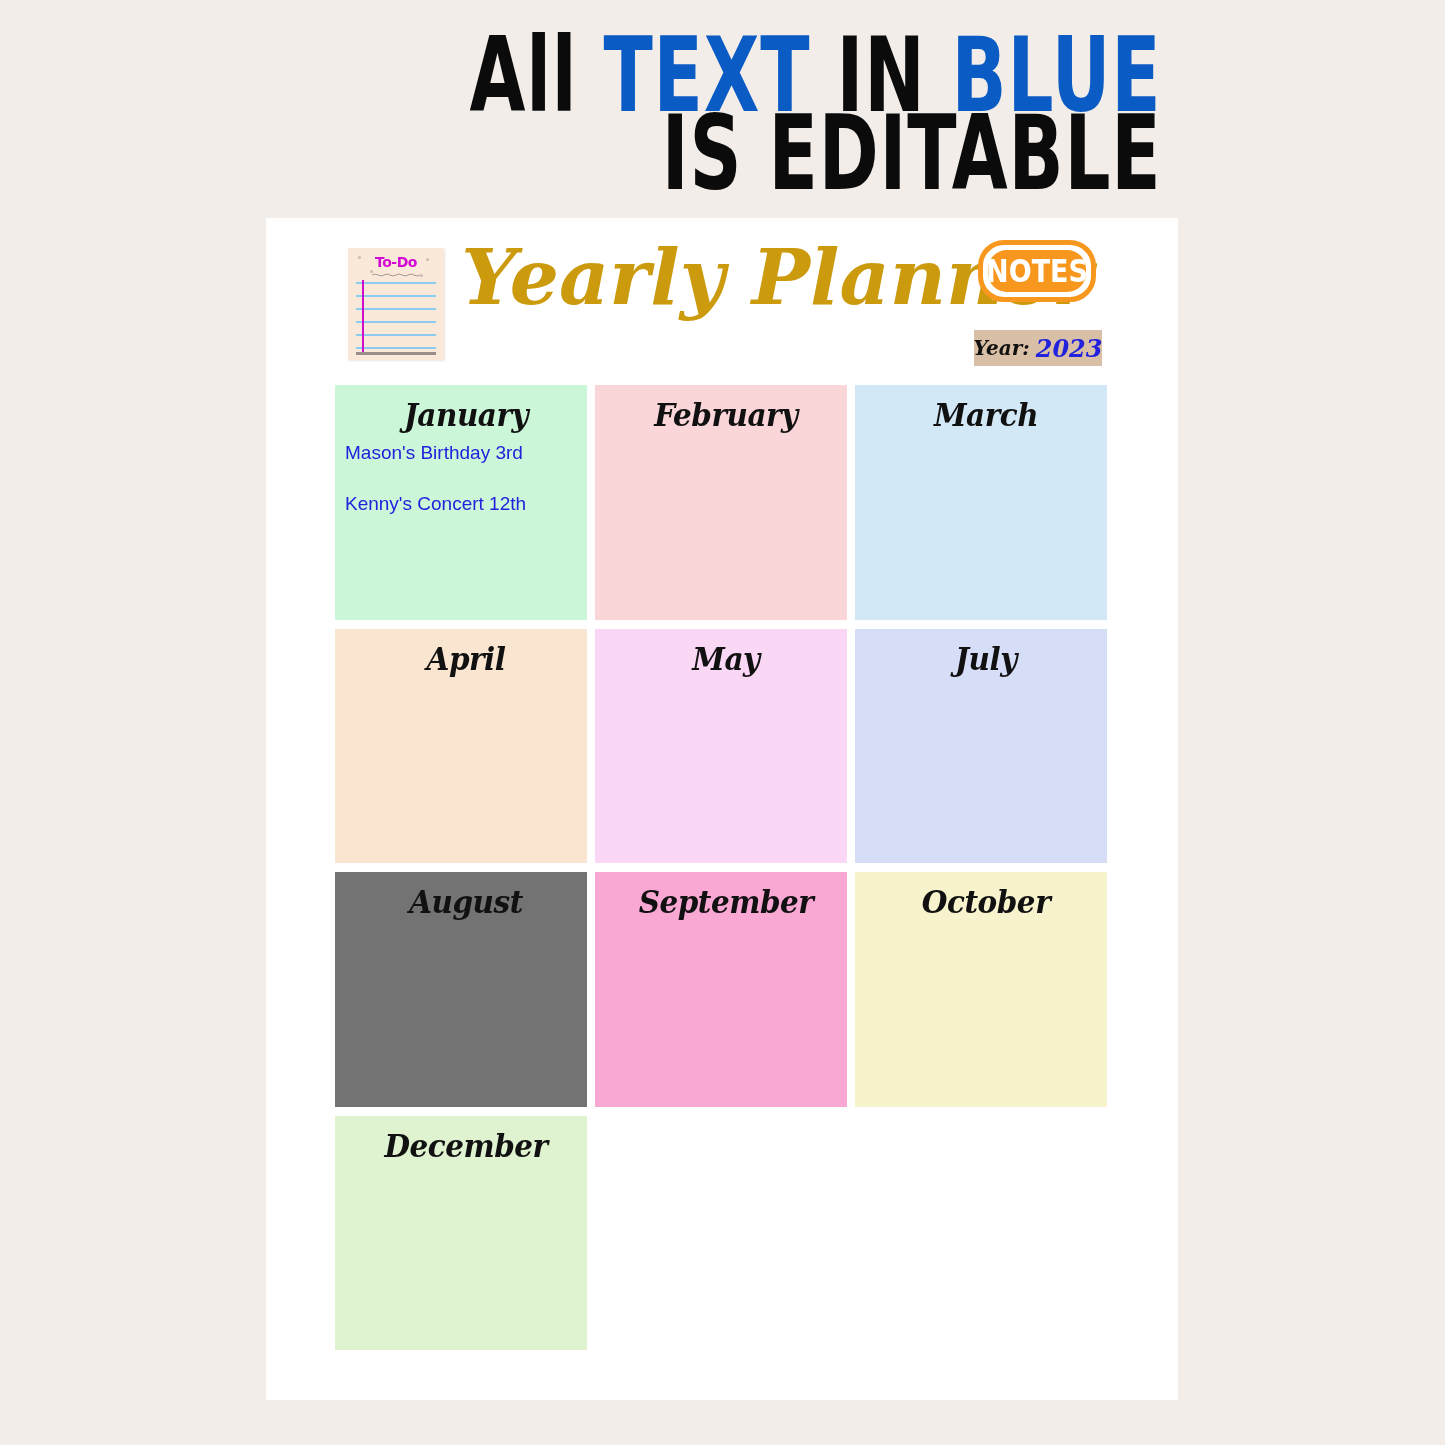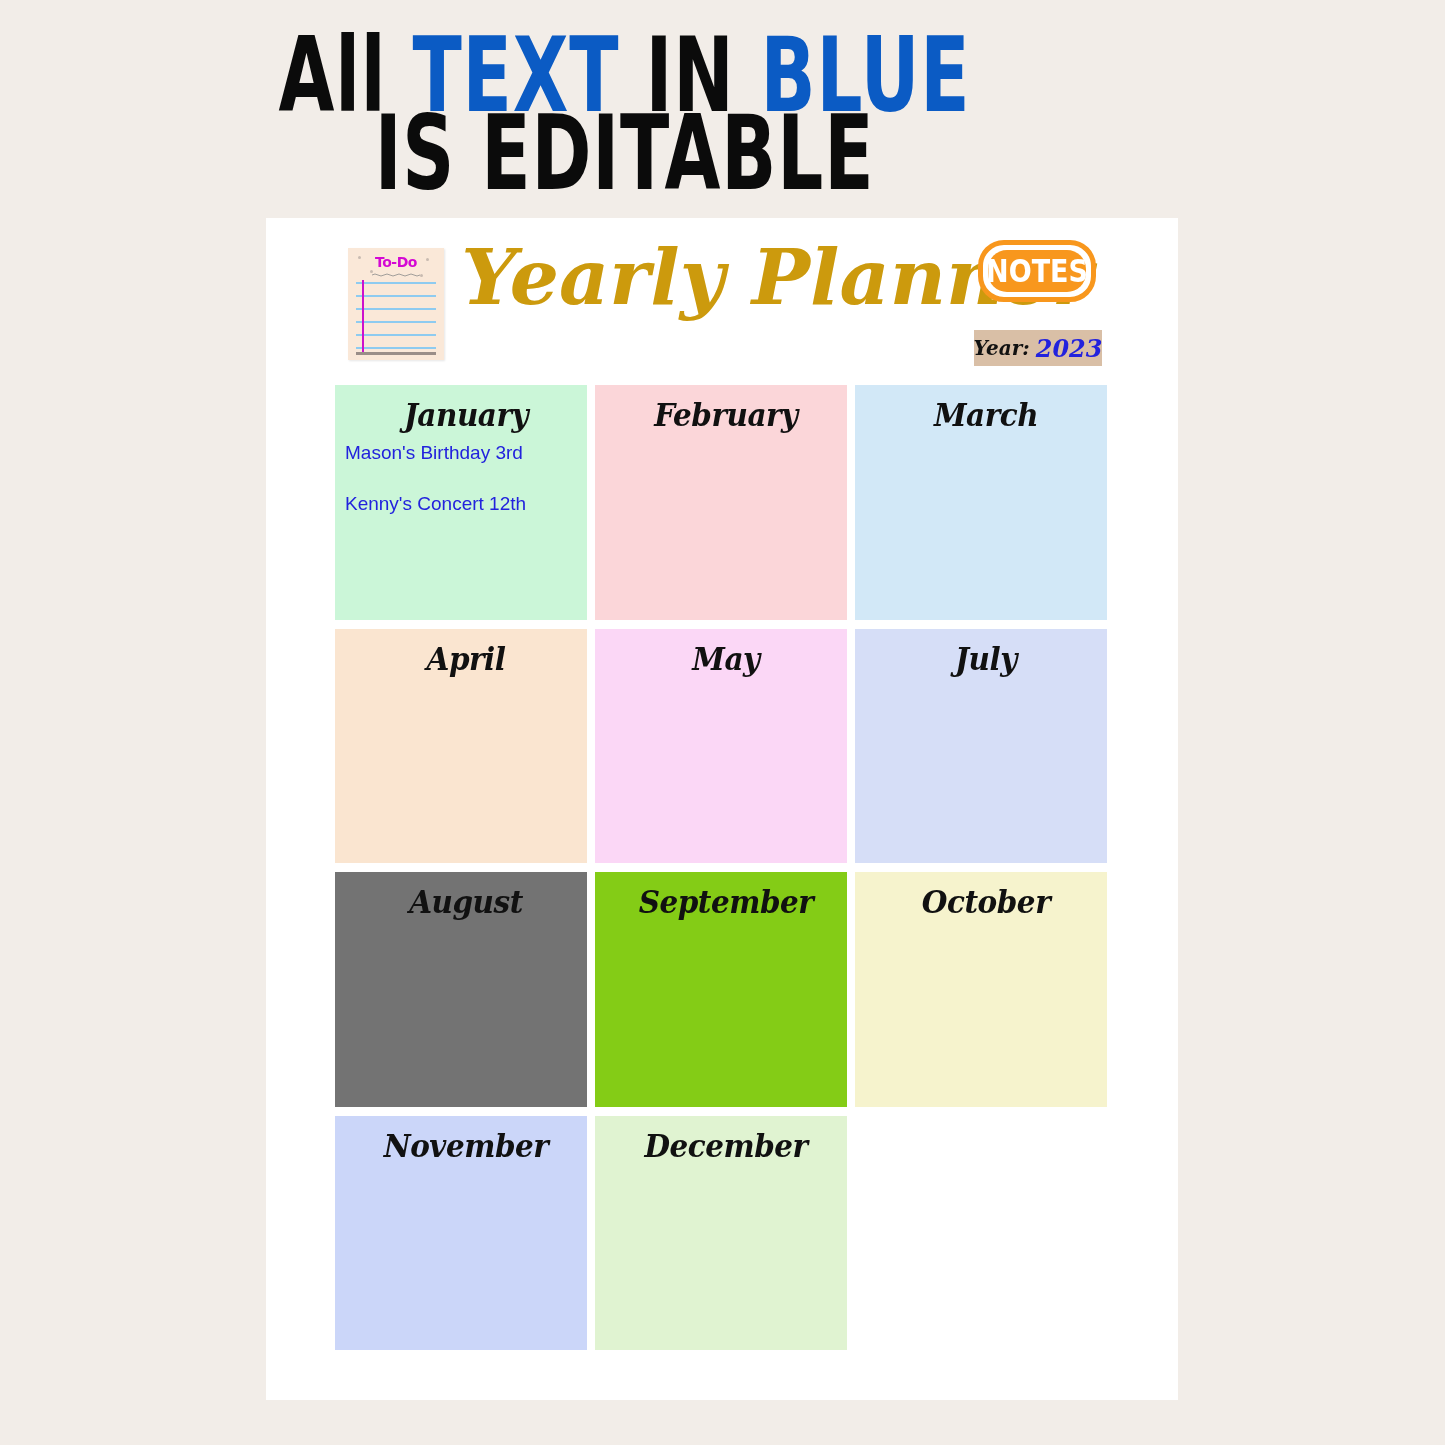--- a/index.html
+++ b/index.html
@@ -14,21 +14,21 @@
     overflow: hidden;
     position: relative;
   }
 
   
   .banner {
     position: absolute;
     left: 0;
     top: 28px;
     width: 1249px;
-    text-align: center;
+    text-align: right;
     line-height: 0.93;
     user-select: none;
   }
   .banner-line {
     display: block;
     font-family: "DejaVu Sans", sans-serif;
     font-weight: 700;
     font-size: 84px;
     letter-spacing: 1px;
     color: #0B0B0B;
@@ -318,31 +318,27 @@
         <div class="month-events"></div>
       </div>
       <div class="month-cell" style="background: rgb(214, 222, 247);">
         <span class="month-name">July</span>
         <div class="month-events"></div>
       </div>
       <div class="month-cell" style="background: #737373;">
         <span class="month-name">August</span>
         <div class="month-events"></div>
       </div>
-      <div class="month-cell" style="background: #84cc16;">
+      <div class="month-cell" style="background: #f9a8d4;">
         <span class="month-name">September</span>
         <div class="month-events"></div>
       </div>
       <div class="month-cell" style="background: rgb(246, 243, 205);">
         <span class="month-name">October</span>
         <div class="month-events"></div>
       </div>
-      <div class="month-cell" style="background: rgb(203, 214, 249);">
-        <span class="month-name">November</span>
-        <div class="month-events"></div>
-      </div>
       <div class="month-cell" style="background: rgb(224, 243, 209);">
         <span class="month-name">December</span>
         <div class="month-events"></div>
       </div>
     </div>
 
 </div>
 
 </body></html>

